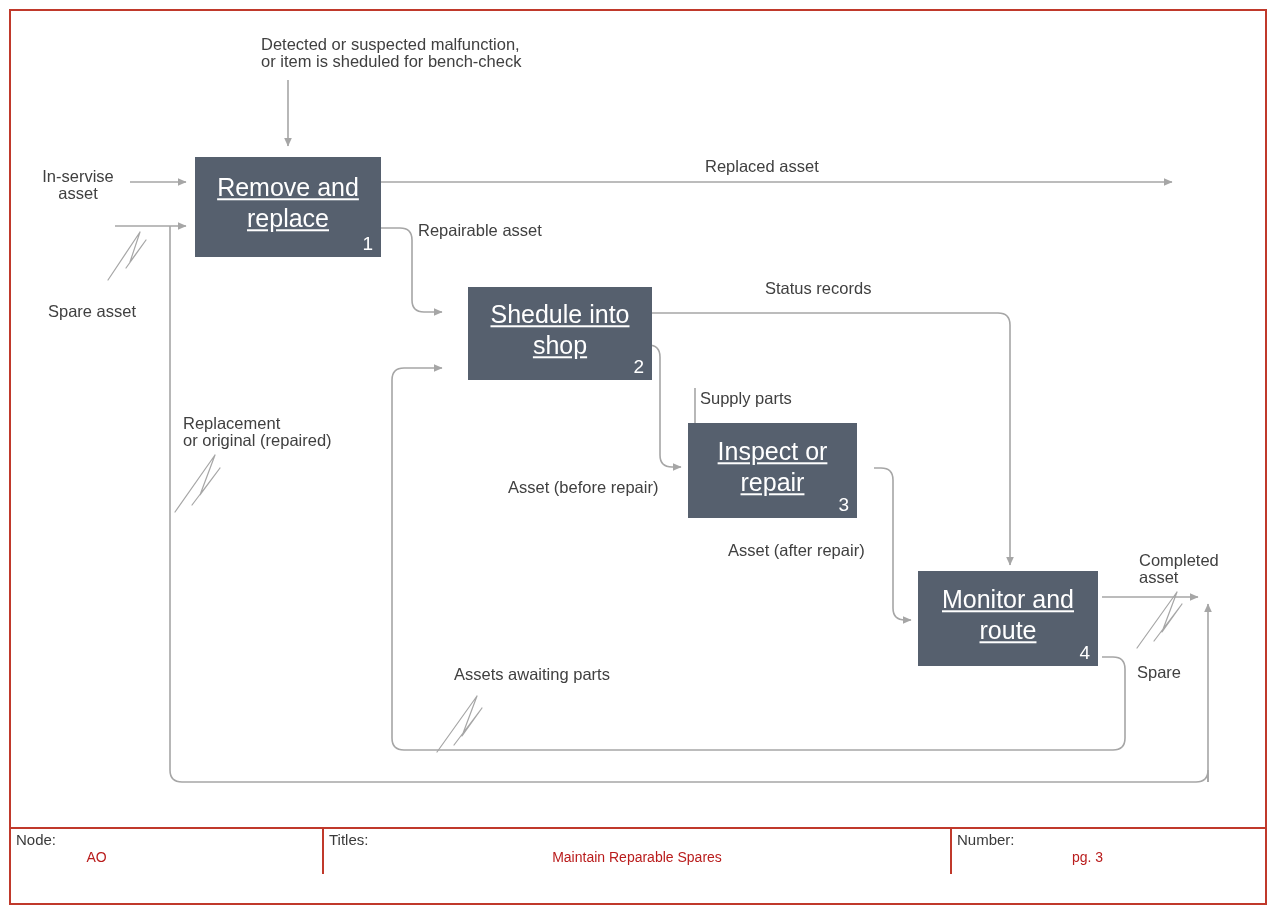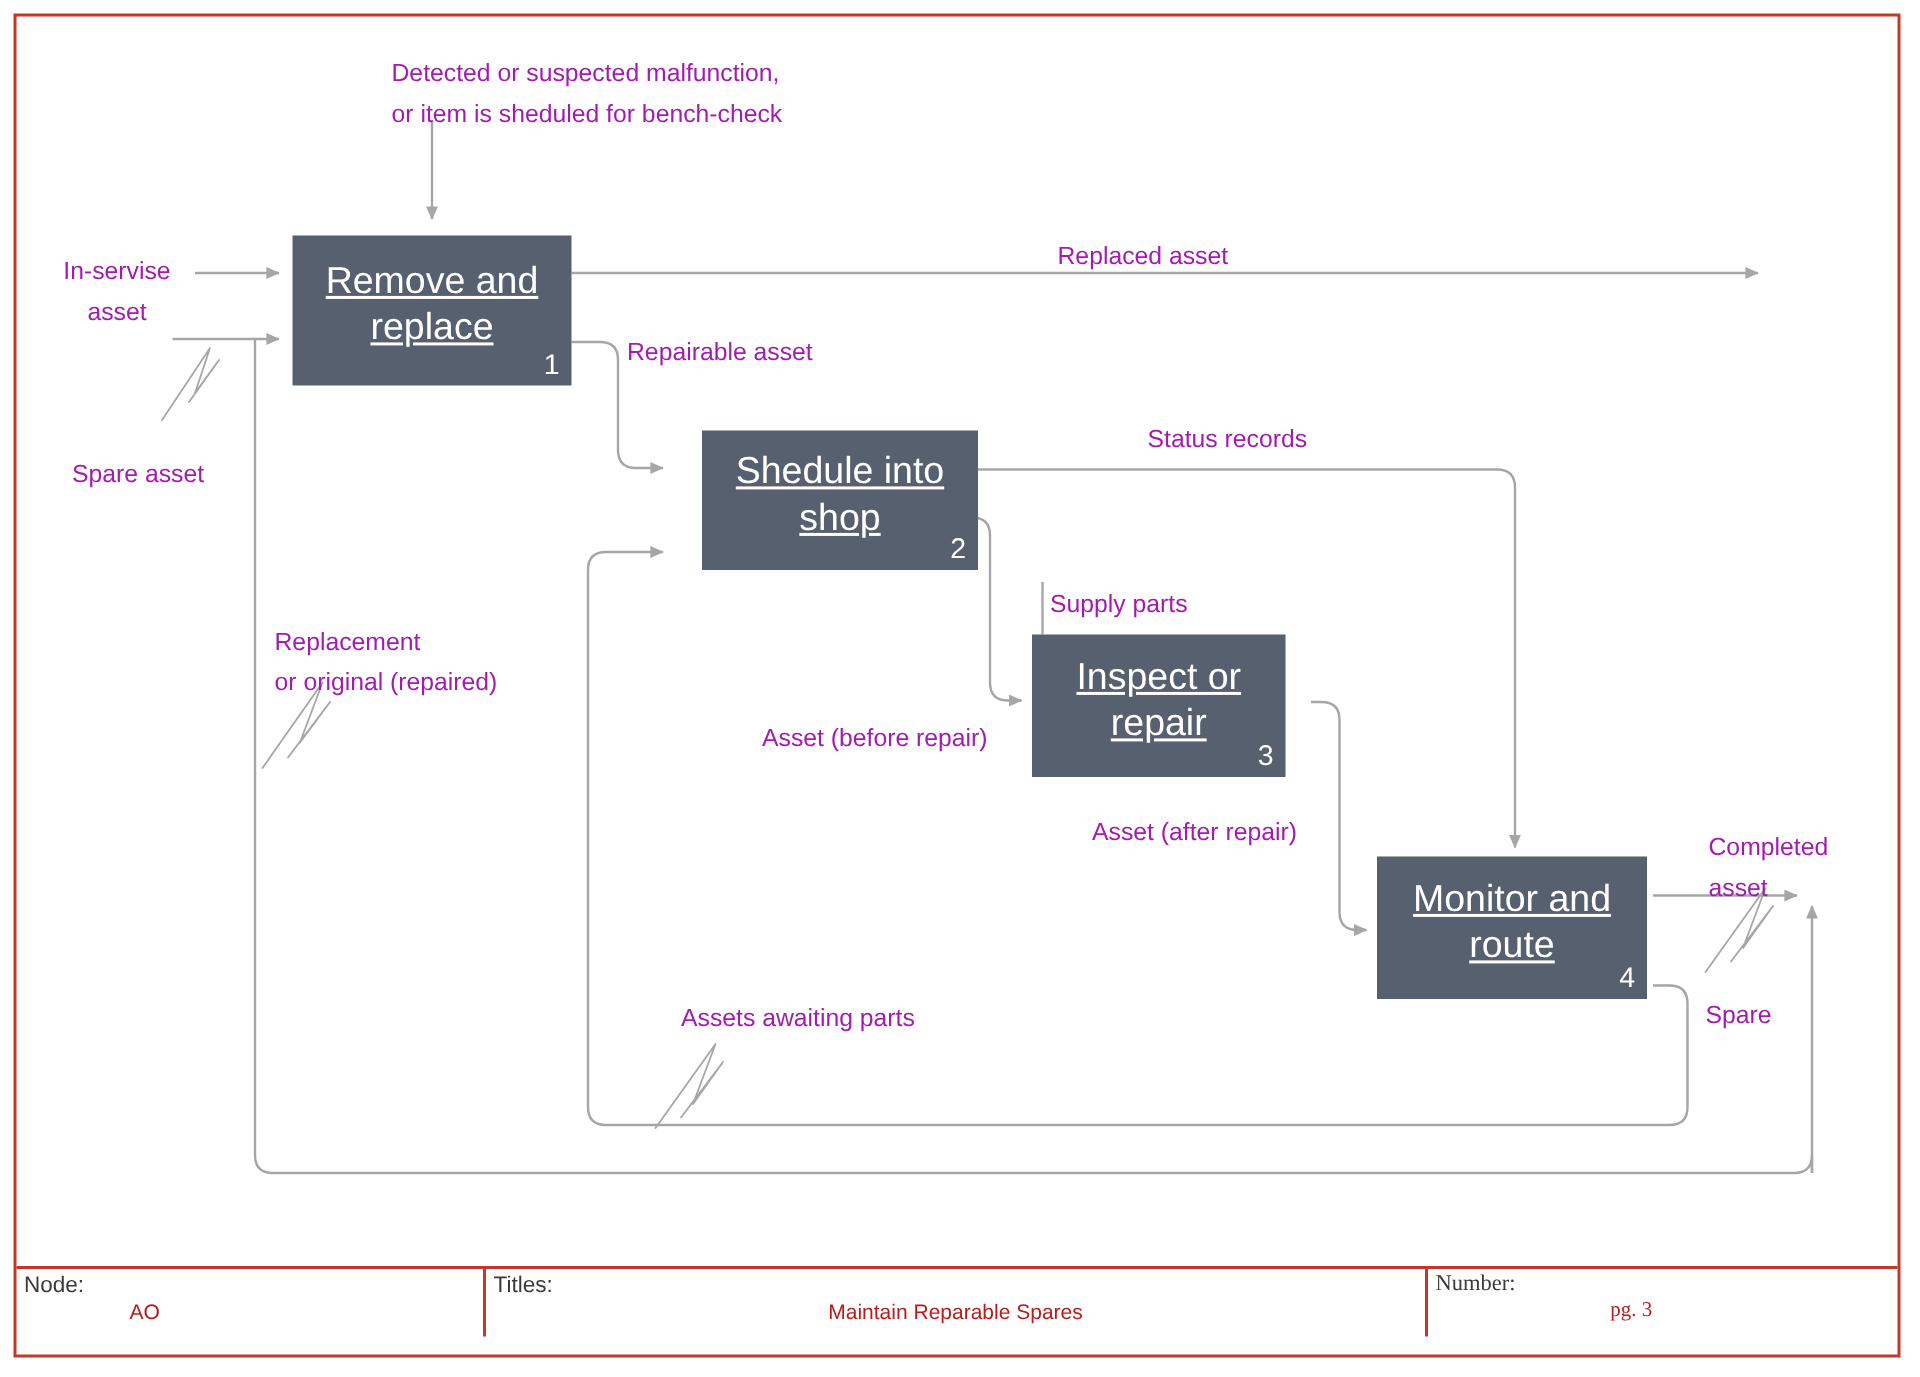--- a/index.html
+++ b/index.html
@@ -30,35 +30,35 @@
   #canvas {
     position: absolute;
     left: 0;
     top: 0;
     width: 1280px;
     height: 918px;
   }
   .titleblock {
     position: absolute;
     left: 11px;
-    top: 844px;
+    top: 827px;
     width: 1254px;
     height: 47px;
     border-top: 2px solid #c0392b;
     box-sizing: border-box;
     display: flex;
     align-items: flex-end;
   }
   .tb-cell {
     position: relative;
     height: 100%;
     box-sizing: border-box;
     border-right: 2px solid #c0392b;
   }
-  .tb-cell:last-child { border-right: none; font-family: Liberation Serif, serif; }
+  .tb-cell:last-child { border-right: none; }
   .tb-cell.node  { width: 313px; }
   .tb-cell.title { width: 628px; }
   .tb-cell.num   { width: 313px; }
   .tb-label {
     position: absolute;
     left: 5px;
     top: 2px;
     font-size: 15px;
     color: #3a3a3a;
     letter-spacing: 0px;
@@ -100,22 +100,22 @@
     right: 8px;
     bottom: 2px;
     font-size: 19px;
     color: #ffffff;
   }
 
   
   .flab {
     position: absolute;
     font-size: 16.5px;
-    line-height: 27px;
-    color: #a21caf;
+    line-height: 17px;
+    color: #404040;
     white-space: pre-line;
   }
   .flab.center { text-align: center; }
 </style>
 </head>
 <body>
 
 <div id="page">
 
   <div id="frame"></div>

